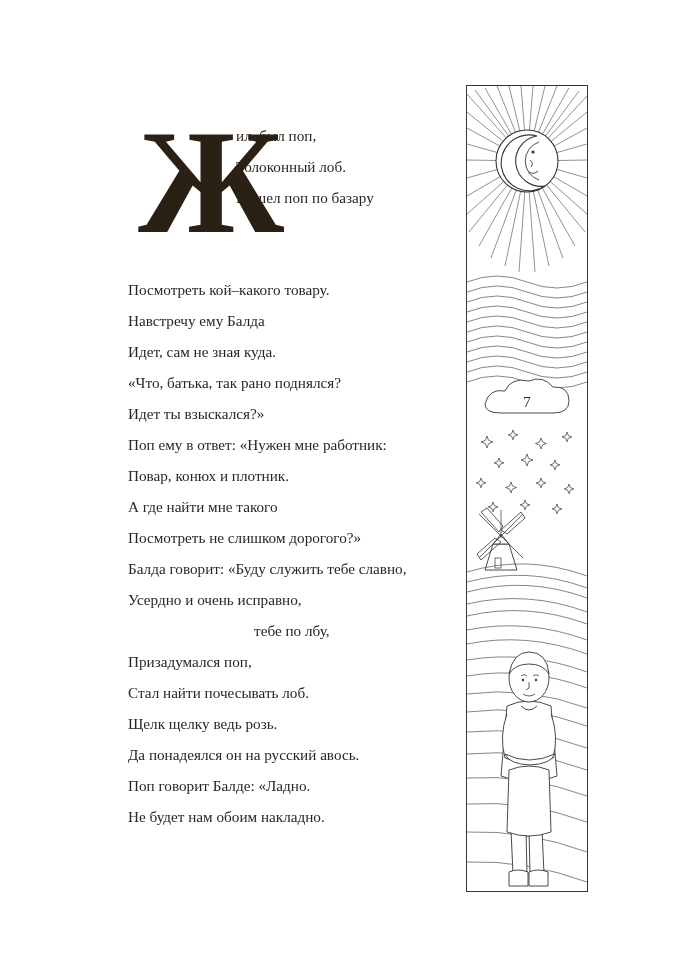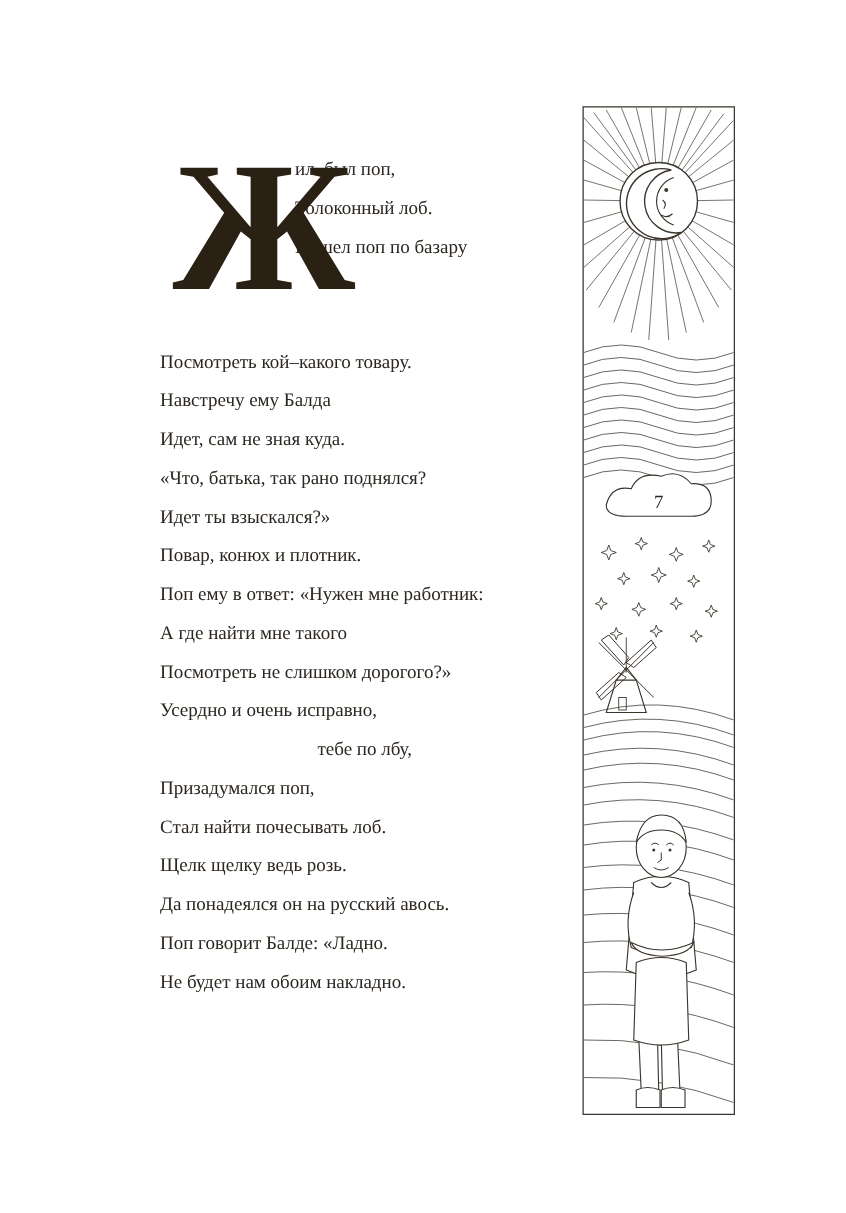--- a/index.html
+++ b/index.html
@@ -107,24 +107,25 @@
         <div class="line i3">Пошел поп по базару</div>
       </div>
     </div>
 
     <div class="body-lines">
       <div class="line">Посмотреть кой–какого товару.</div>
       <div class="line">Навстречу ему Балда</div>
       <div class="line">Идет, сам не зная куда.</div>
       <div class="line">«Что, батька, так рано поднялся?</div>
       <div class="line">Идет ты взыскался?»</div>
+      <div class="line">Поп ему в ответ: «Нужен мне работник:</div>
       <div class="line">Повар, конюх и плотник.</div>
-      <div class="line">Поп ему в ответ: «Нужен мне работник:</div>
       <div class="line">А где найти мне такого</div>
       <div class="line">Посмотреть не слишком дорогого?»</div>
+      <div class="line">Балда говорит: «Буду служить тебе славно,</div>
       <div class="line">Усердно и очень исправно,</div>
       <div class="line center-indent">тебе по лбу,</div>
       <div class="line">Призадумался поп,</div>
       <div class="line">Стал найти почесывать лоб.</div>
       <div class="line">Щелк щелку ведь розь.</div>
       <div class="line">Да понадеялся он на русский авось.</div>
       <div class="line">Поп говорит Балде: «Ладно.</div>
       <div class="line">Не будет нам обоим накладно.</div>
     </div>
   </div>

